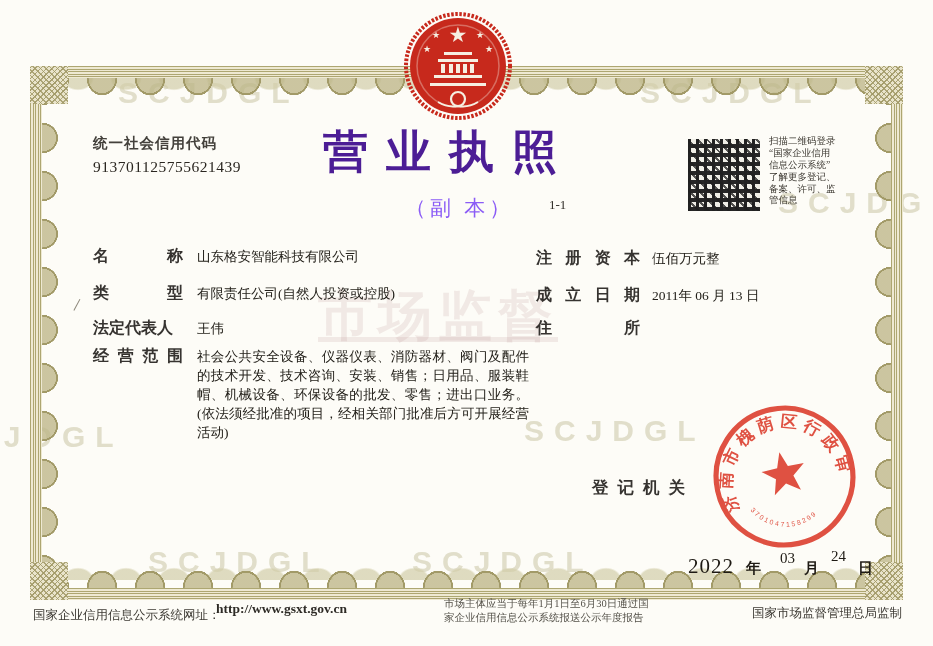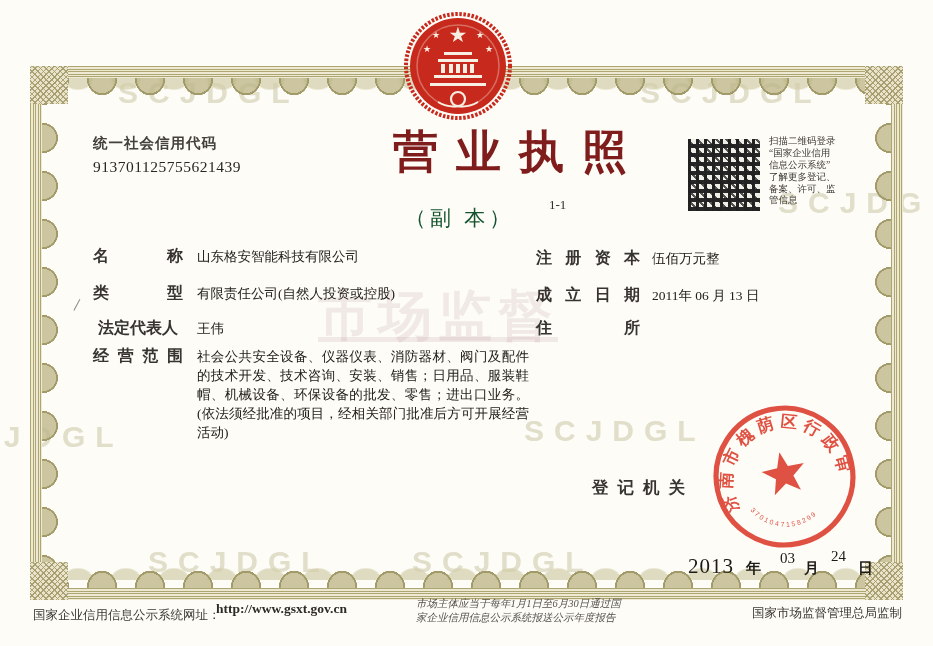--- a/index.html
+++ b/index.html
@@ -41,23 +41,23 @@
       repeating-linear-gradient(-45deg,rgba(162,154,104,.85) 0 1px,#e9e4cb 1px 4px);}
   
   .wm{position:absolute;font-family:"Liberation Sans",sans-serif;font-weight:bold;
     font-size:30px;letter-spacing:10px;color:rgba(180,174,128,.38);user-select:none;}
   .wm-cn{position:absolute;font-size:54px;font-weight:bold;letter-spacing:6px;
     color:rgba(182,138,138,.16);user-select:none;text-decoration:underline;}
   
   .credit-label{position:absolute;left:93px;top:134px;font-family:"Liberation Sans",sans-serif;
     font-weight:bold;font-size:14.5px;color:#44413c;letter-spacing:1px;}
   .credit-code{position:absolute;left:93px;top:158px;font-size:15.5px;letter-spacing:.5px;color:#2a2620;}
-  .doc-title{position:absolute;left:305px;top:122px;width:340px;text-align:right;
-    font-size:45px;font-weight:900;letter-spacing:18px;text-indent:18px;color:#7f1d1d;}
-  .copy-label{position:absolute;left:405px;top:194px;font-size:21px;letter-spacing:4px;color:#14532d;margin-top:10px;}
+  .doc-title{position:absolute;left:305px;top:122px;width:340px;text-align:left;
+    font-size:45px;font-weight:900;letter-spacing:18px;text-indent:18px;color:#4c1d95;}
+  .copy-label{position:absolute;left:405px;top:194px;font-size:21px;letter-spacing:4px;color:#8b5cf6;}
   .page-no{position:absolute;left:549px;top:197px;font-size:13px;color:#33302a;}
   
   .qr{position:absolute;left:688px;top:139px;width:72px;height:72px;
     background:
       repeating-linear-gradient(45deg,rgba(30,30,30,.75) 0 2px,transparent 2px 7px),
       repeating-linear-gradient(90deg,#222 0 3px,transparent 3px 8px),
       repeating-linear-gradient(0deg,#262626 0 4px,#efeee6 4px 9px);}
   .qr-caption{position:absolute;left:769px;top:136px;width:92px;font-size:9.5px;line-height:1.25;
     color:#3a362f;white-space:pre-line;}
   
@@ -78,22 +78,22 @@
   .date-row span{position:absolute;}
   .d-year{left:0;top:4px;font-size:21px;letter-spacing:1px;}
   .d-yu{left:58px;top:9px;font-family:"Liberation Sans",sans-serif;font-weight:bold;font-size:15px;}
   .d-month{left:92px;top:0;font-size:15px;}
   .d-mu{left:116px;top:9px;font-family:"Liberation Sans",sans-serif;font-weight:bold;font-size:15px;}
   .d-day{left:143px;top:-2px;font-size:15px;}
   .d-du{left:170px;top:9px;font-family:"Liberation Sans",sans-serif;font-weight:bold;font-size:15px;}
   
   .foot-site-label{position:absolute;left:33px;top:607px;font-size:12.5px;color:#3c3933;}
   .foot-url{position:absolute;left:216px;top:601px;font-size:13.5px;font-weight:bold;color:#2e2b26;}
-  .foot-notice{position:absolute;left:416px;top:597px;width:300px;font-size:10.5px;line-height:1.3;
-    color:#55524a;white-space:pre-line;font-style:italic;}
+  .foot-notice{position:absolute;left:444px;top:597px;width:300px;font-size:10.5px;line-height:1.3;
+    color:#55524a;white-space:pre-line;}
   .foot-issuer{position:absolute;left:752px;top:605px;font-size:12.5px;color:#3c3933;}
   .pen-mark{position:absolute;left:76px;top:300px;width:7px;height:13px;
     border-left:1.5px solid #8b8578;transform:rotate(28deg);}
 </style>
 </head>
 <body>
 
 <div class="sheet">
 
   <span class="wm" style="left:118px;top:76px;">SCJDGL</span>
@@ -169,21 +169,21 @@
       </span>
     <span class="val">山东格安智能科技有限公司</span>
   </div>
   <div class="row" style="left:93px;top:283px;">
     <span class="lbl lbl-l spread">
         <span>类</span>
         <span>型</span>
       </span>
     <span class="val">有限责任公司(自然人投资或控股)</span>
   </div>
-  <div class="row" style="left:93px;top:318px;text-align:center;">
+  <div class="row" style="left:93px;top:318px;">
     <span class="lbl lbl-l">法定代表人</span>
     <span class="val">王伟</span>
   </div>
   <div class="row" style="left:93px;top:346px;">
     <span class="lbl lbl-l spread">
         <span>经</span>
         <span>营</span>
         <span>范</span>
         <span>围</span>
       </span>
@@ -226,21 +226,21 @@
     <text font-size="16" font-weight="bold" fill="#dd3a2a" letter-spacing="5" font-family="Liberation Serif,serif">
       <textPath href="#sealTop">济南市槐荫区行政审批服务局</textPath>
     </text>
     <polygon points="70,46 64.7,60.7 49.1,61.2 61.4,70.8 57.1,85.8 70,77 82.9,85.8 78.6,70.8 90.9,61.2 75.3,60.7" fill="#dd3a2a"></polygon>
     <text font-size="6.5" fill="#dd3a2a" letter-spacing="2" font-family="Liberation Sans,sans-serif">
       <textPath href="#sealBot">3701047158299</textPath>
     </text>
   </svg>
 
   <div class="date-row">
-    <span class="d-year">2013</span>
+    <span class="d-year">2022</span>
     <span class="d-yu">年</span>
     <span class="d-month">03</span>
     <span class="d-mu">月</span>
     <span class="d-day">24</span>
     <span class="d-du">日</span>
   </div>
 
   <div class="foot-site-label">国家企业信用信息公示系统网址：</div>
   <div class="foot-url">http://www.gsxt.gov.cn</div>
   <div class="foot-notice">市场主体应当于每年1月1日至6月30日通过国

